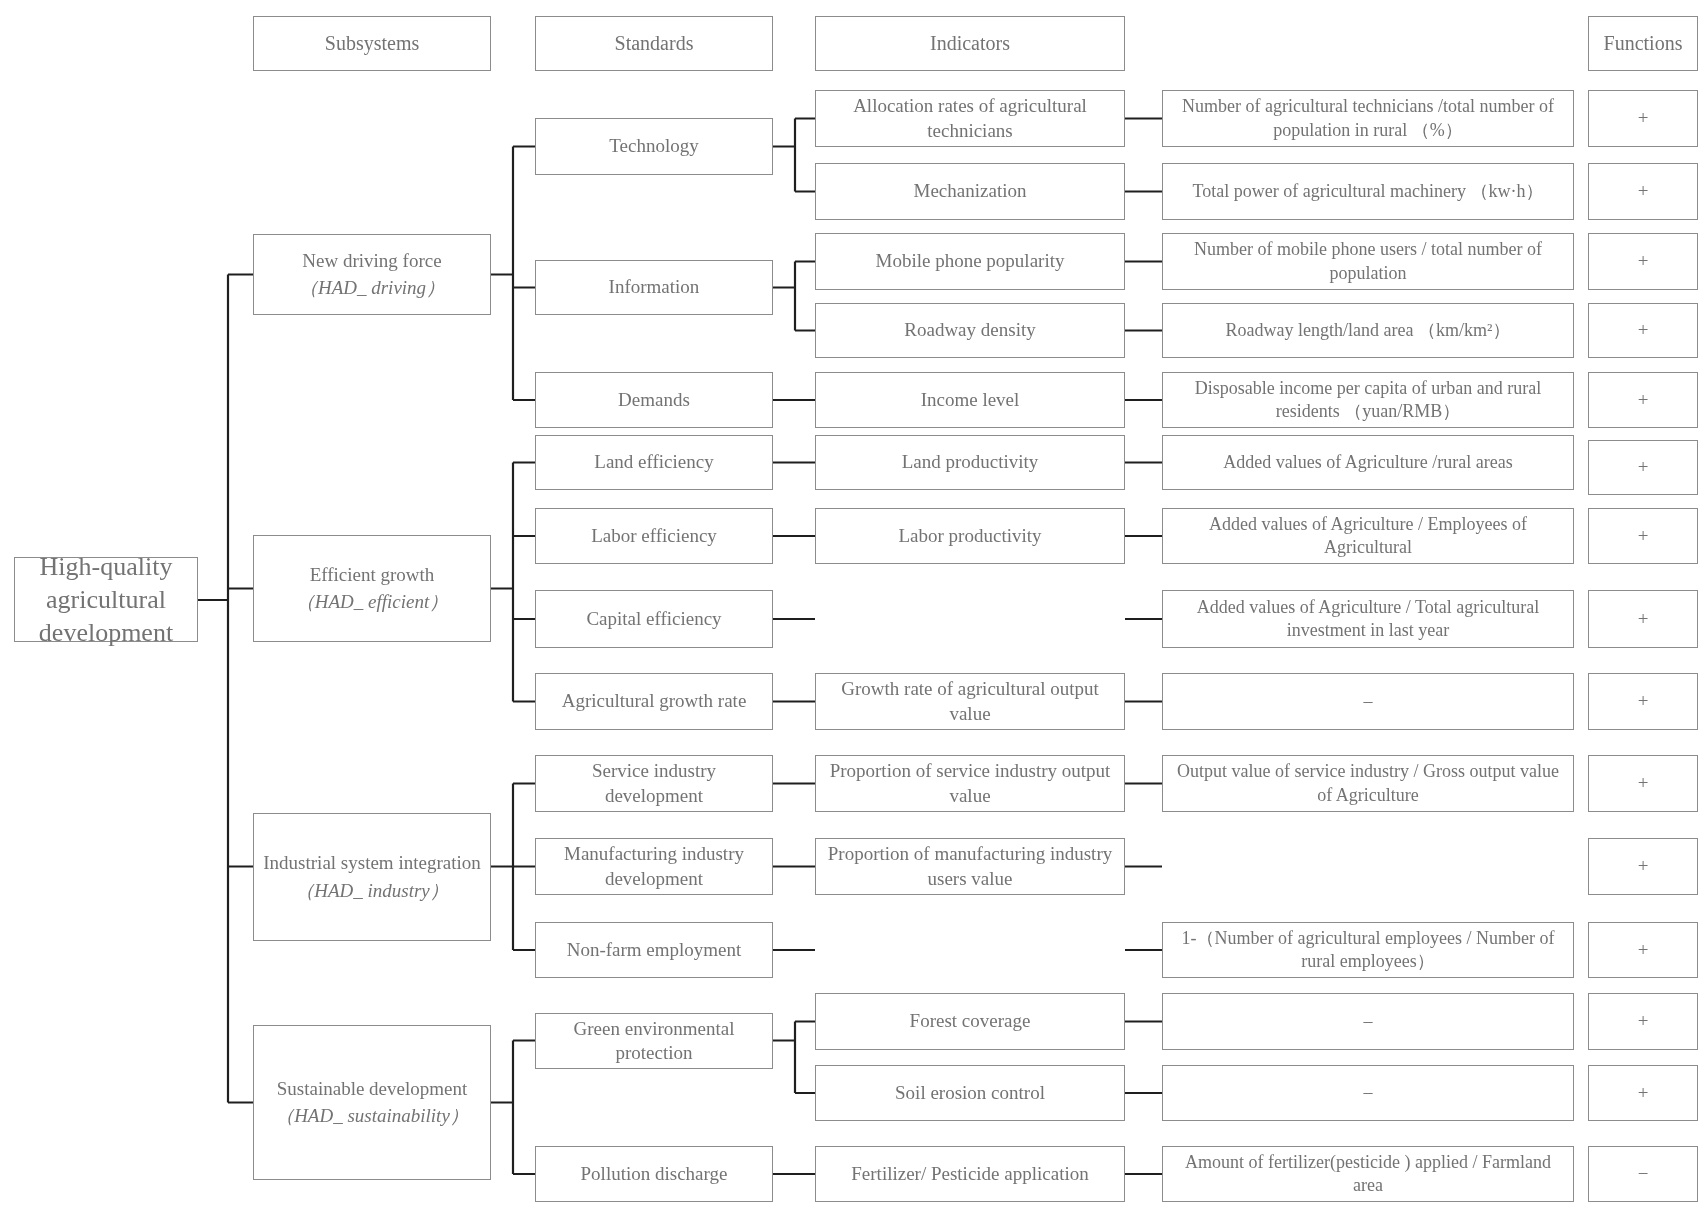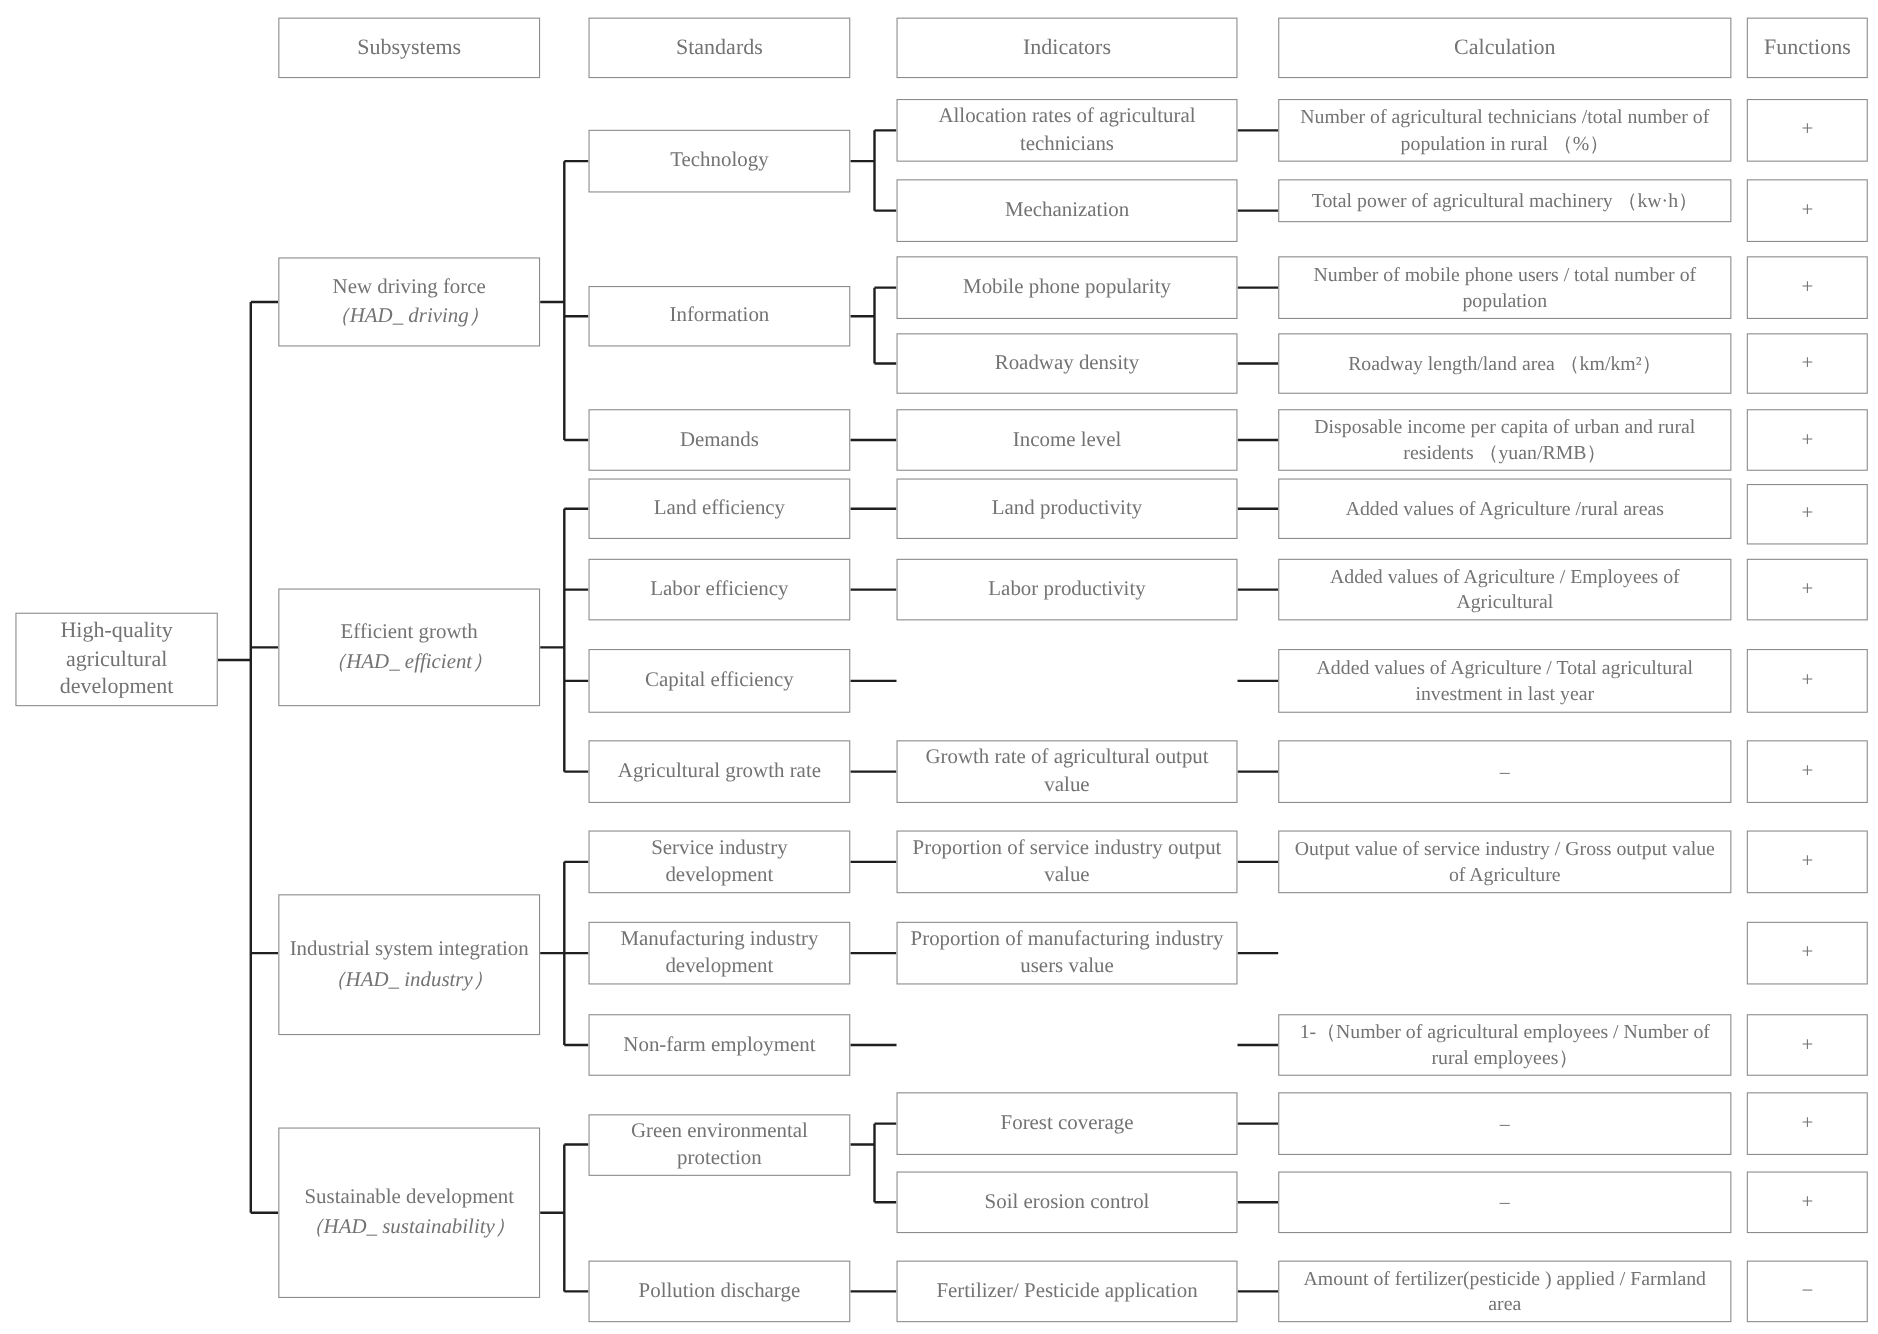--- a/index.html
+++ b/index.html
@@ -19,21 +19,21 @@
     display:flex;
     flex-direction:column;
     align-items:center;
     justify-content:center;
     text-align:center;
     line-height:1.28;
     padding:2px 8px;
     font-size:19px;
   }
   .header{font-size:20px;}
-  .root{font-size:20px;}
+  .root{font-size:26px;}
   .calc{font-size:18px;}
   .fn{font-size:19px;}
   .code{font-style:italic;margin-top:3px;}
 </style>
 </head>
 <body>
 
 <div class="canvas">
 
   <svg class="wires" viewBox="0 0 1707 1213">
@@ -52,21 +52,20 @@
       M773 1174 H815
       M1125 118.5 H1162 M1125 191.5 H1162 M1125 261.5 H1162 M1125 330.5 H1162
       M1125 400 H1162 M1125 462.5 H1162 M1125 536 H1162 M1125 619 H1162
       M1125 701.5 H1162 M1125 783.5 H1162 M1125 866.5 H1162 M1125 950 H1162
       M1125 1021.5 H1162 M1125 1093 H1162 M1125 1174 H1162"></path>
   </svg>
 
   <div class="box header" style="left:253px;top:16px;width:238px;height:55px">Subsystems</div>
   <div class="box header" style="left:535px;top:16px;width:238px;height:55px">Standards</div>
   <div class="box header" style="left:815px;top:16px;width:310px;height:55px">Indicators</div>
-  <div class="box header" style="left:1162px;top:16px;width:412px;height:55px">Calculation</div>
   <div class="box header" style="left:1588px;top:16px;width:110px;height:55px">Functions</div>
 
   <div class="box root" style="left:14px;top:557px;width:184px;height:85px">High-quality agricultural development</div>
 
   <div class="box" style="left:253px;top:234px;width:238px;height:81px">
     <div>New driving force</div>
     <div class="code">（HAD_ driving）</div>
   </div>
   <div class="box" style="left:253px;top:535px;width:238px;height:107px">
     <div>Efficient growth</div>
@@ -102,21 +101,21 @@
   <div class="box" style="left:815px;top:435px;width:310px;height:55px">Land productivity</div>
   <div class="box" style="left:815px;top:508px;width:310px;height:56px">Labor productivity</div>
   <div class="box" style="left:815px;top:673px;width:310px;height:57px">Growth rate of agricultural output value</div>
   <div class="box" style="left:815px;top:755px;width:310px;height:57px">Proportion of service industry output value</div>
   <div class="box" style="left:815px;top:838px;width:310px;height:57px">Proportion of manufacturing industry users value</div>
   <div class="box" style="left:815px;top:993px;width:310px;height:57px">Forest coverage</div>
   <div class="box" style="left:815px;top:1065px;width:310px;height:56px">Soil erosion control</div>
   <div class="box" style="left:815px;top:1146px;width:310px;height:56px">Fertilizer/ Pesticide application</div>
 
   <div class="box calc" style="left:1162px;top:90px;width:412px;height:57px">Number of agricultural technicians /total number of population in rural （%）</div>
-  <div class="box calc" style="left:1162px;top:163px;width:412px;height:39px">Total power of agricultural machinery （kw·h）</div>
+  <div class="box calc" style="left:1162px;top:163px;width:412px;height:57px">Total power of agricultural machinery （kw·h）</div>
   <div class="box calc" style="left:1162px;top:233px;width:412px;height:57px">Number of mobile phone users / total number of population</div>
   <div class="box calc" style="left:1162px;top:303px;width:412px;height:55px">Roadway length/land area （km/km²）</div>
   <div class="box calc" style="left:1162px;top:372px;width:412px;height:56px">Disposable income per capita of urban and rural residents （yuan/RMB）</div>
   <div class="box calc" style="left:1162px;top:435px;width:412px;height:55px">Added values of Agriculture /rural areas</div>
   <div class="box calc" style="left:1162px;top:508px;width:412px;height:56px">Added values of Agriculture / Employees of Agricultural</div>
   <div class="box calc" style="left:1162px;top:590px;width:412px;height:58px">Added values of Agriculture / Total agricultural investment in last year</div>
   <div class="box calc" style="left:1162px;top:673px;width:412px;height:57px">–</div>
   <div class="box calc" style="left:1162px;top:755px;width:412px;height:57px">Output value of service industry / Gross output value of Agriculture</div>
   <div class="box calc" style="left:1162px;top:922px;width:412px;height:56px">1-（Number of agricultural employees / Number of rural employees）</div>
   <div class="box calc" style="left:1162px;top:993px;width:412px;height:57px">–</div>

